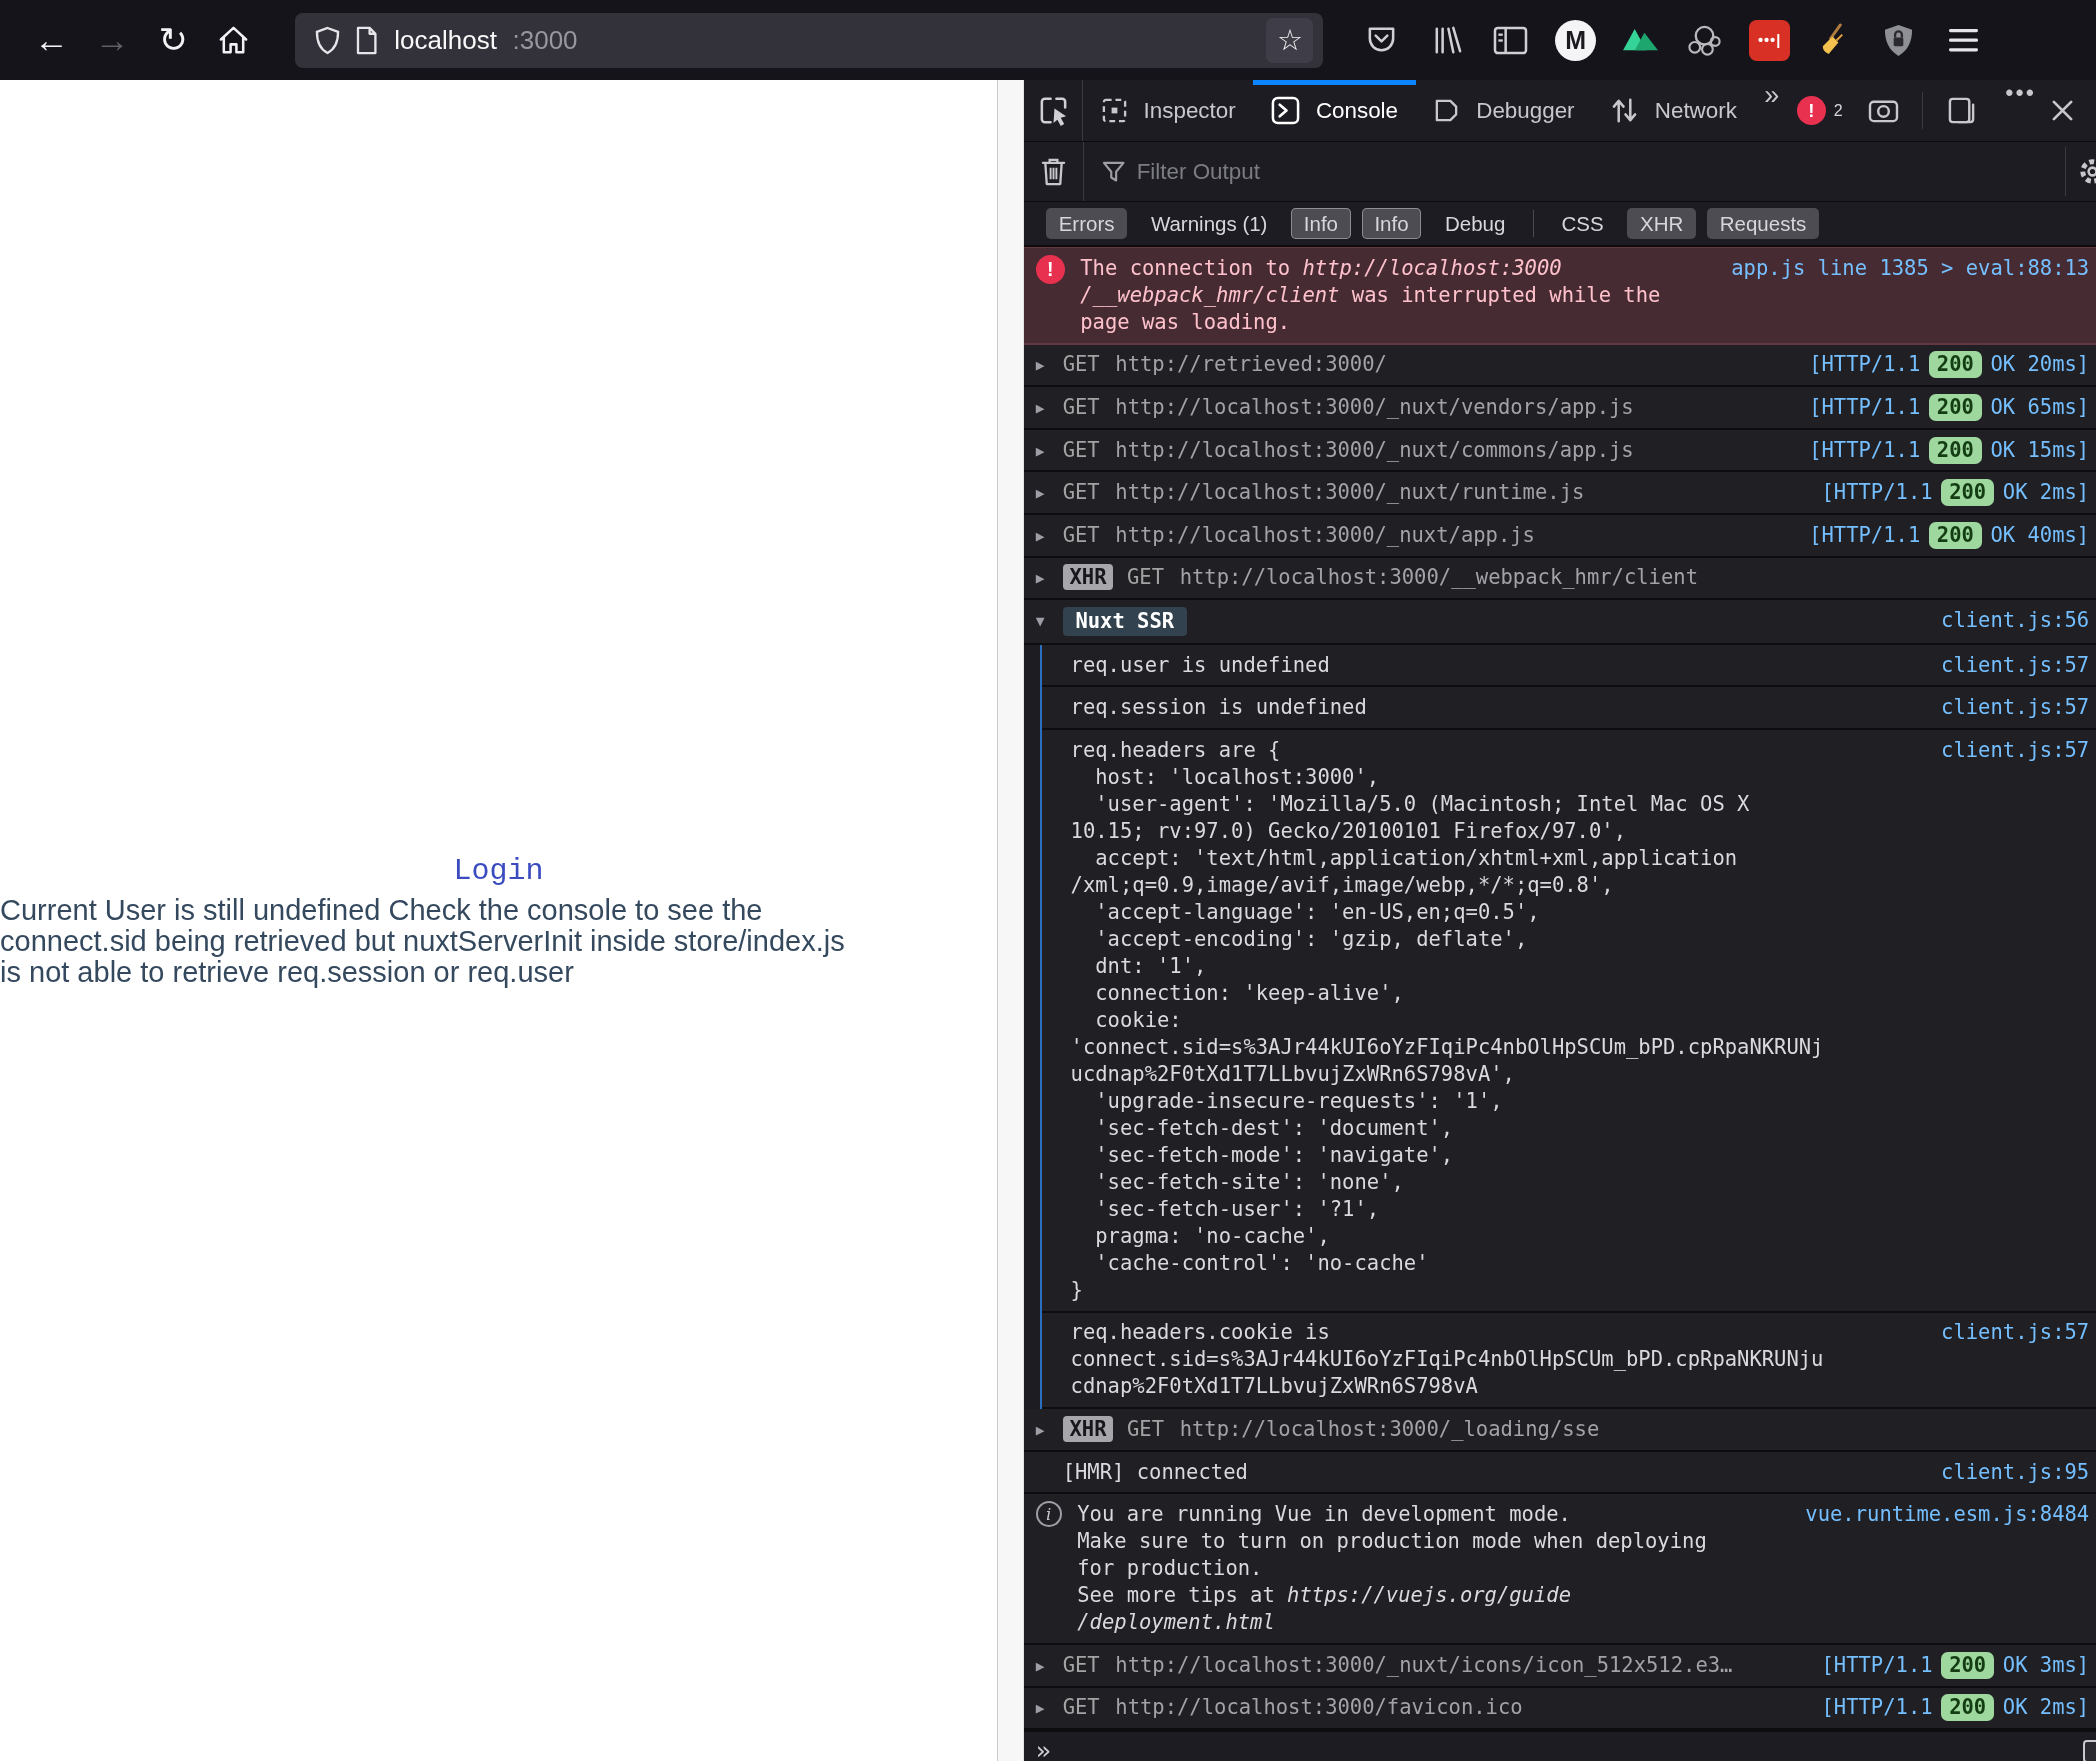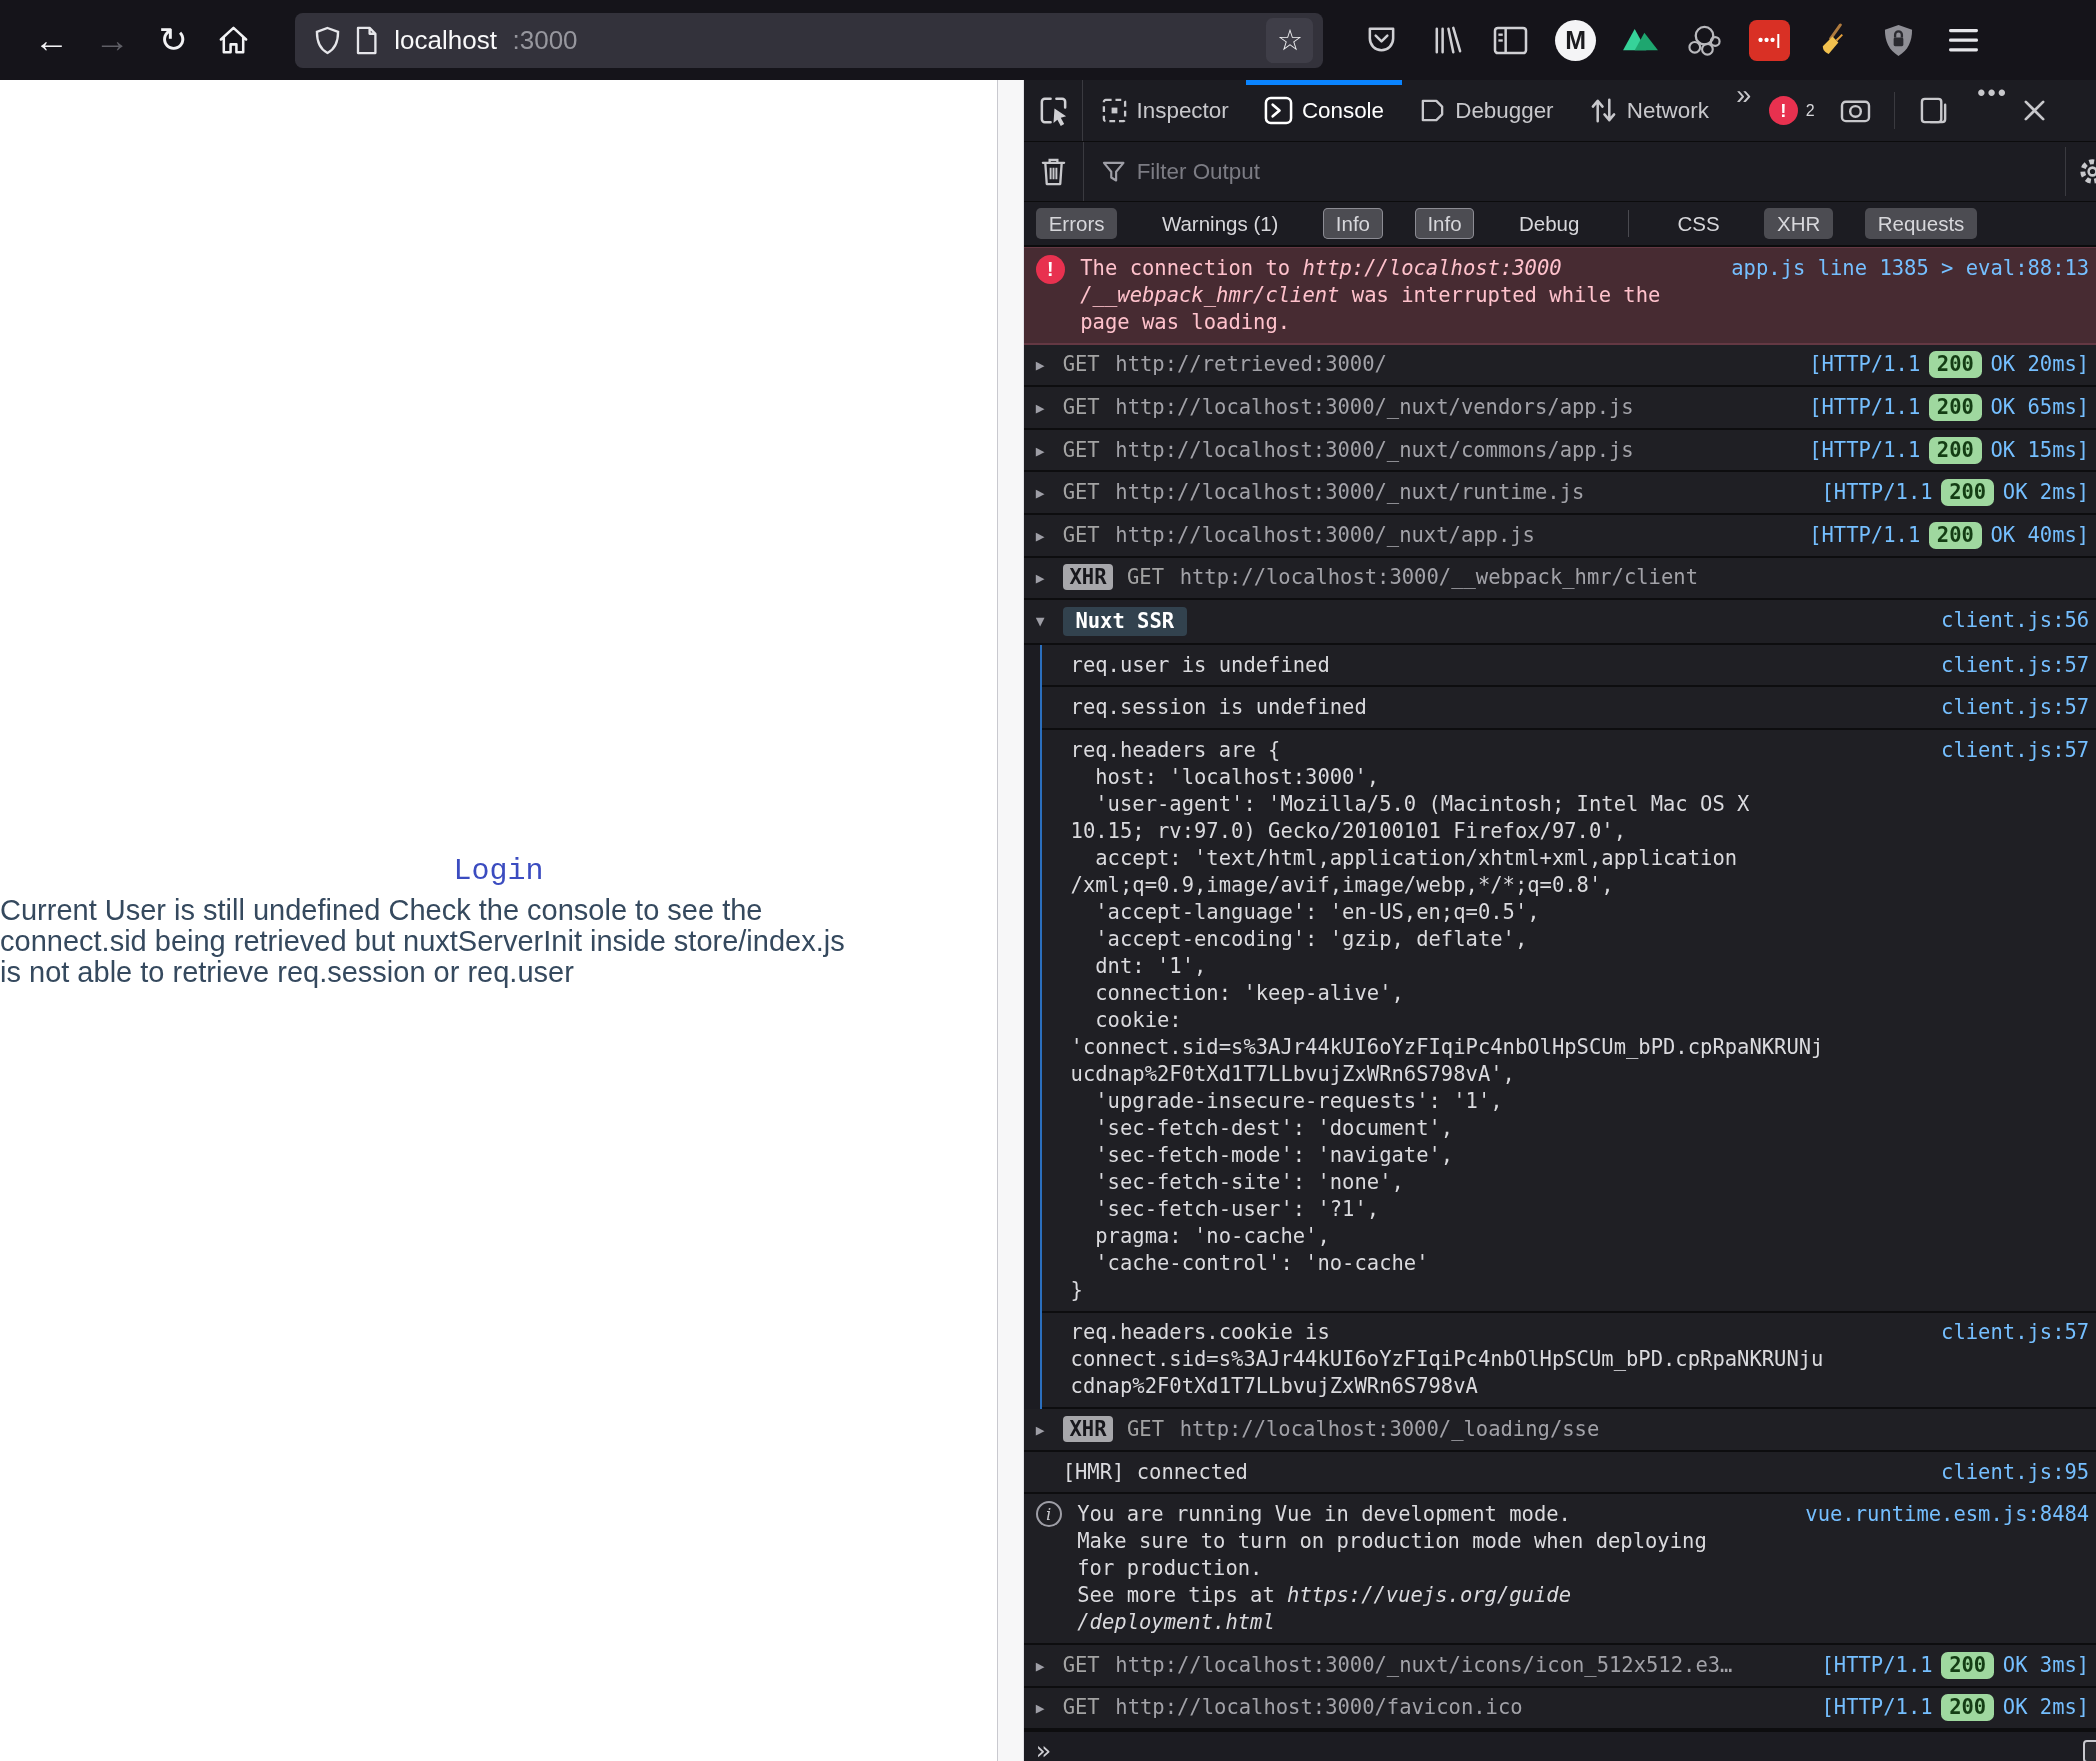--- a/index.html
+++ b/index.html
@@ -31,42 +31,42 @@
            color:#3b4cc0; font-size:30px;font-family:Liberation Mono, monospace; }
   .pagetext { position:absolute; top:815px; left:0; width:1014px; color:#35495e;
               font-size:29px; line-height:31px; white-space:pre-line; }
   .pagescroll { width:27px; background:#f7f7f8; border-left:1px solid #c9c9cf; border-right:1px solid #e2e2e7; }
 
   
   .devtools { flex:1; background:#1c1c22; color:#d7d7db; display:flex; flex-direction:column; overflow:hidden; }
 
   .dt-tabs { height:62px; display:flex; align-items:stretch; border-bottom:1px solid #0c0c0d; position:relative; }
   .pickerbox { width:59px; display:flex; align-items:center; justify-content:center; border-right:1px solid #3a3a40; }
-  .dt-tab { display:flex; align-items:center; gap:9px; padding:0 17.6px; color:#c8c8cc; font-size:22.4px; position:relative; }
+  .dt-tab { display:flex; align-items:center; gap:16px; padding:0 17.6px; color:#c8c8cc; font-size:22.4px; position:relative; }
   .dt-tab.active { color:#ffffff; }
   .dt-tab.active::before { content:""; position:absolute; top:0; left:0; right:0; height:4.9px; background:#0a84ff; }
   .tabicon { display:flex; align-items:center; }
   .chev2 { color:#c8c8cc; font-size:27px; padding:0 9.8px; }
   .errbadge { display:flex; align-items:center; gap:7.8px; padding:0 7.8px; }
   .errcircle { width:29px; height:29px; border-radius:50%; background:#e8314f; color:#fff; font-weight:bold;
                display:flex; align-items:center; justify-content:center; font-size:18.5px; }
   .toolsep { width:1px; background:#3a3a40; margin:11.7px 5.9px; }
   .meat { color:#c8c8cc; font-size:23.4px; letter-spacing:2px; padding:0 9.8px; }
   .closex { margin-right:-13.7px; padding:0 3.9px; display:flex; align-items:center; }
 
   .dt-filter { height:60px; display:flex; align-items:center; border-bottom:1px solid #0c0c0d; }
   .trashbox { width:60px; display:flex; align-items:center; justify-content:center;
               border-right:1px solid #3a3a40; height:100%; }
   .filterwrap { display:flex; align-items:center; gap:11.7px; padding-left:17.6px; flex:1; }
   .filterinput { background:transparent; border:none; outline:none; color:#d7d7db; font-size:22.4px;
                  font-family:"Liberation Sans",sans-serif; width:585px; }
   .filterinput::placeholder { color:#7c7c84; }
   .gearclip { margin-left:auto; margin-right:-11.7px; border-left:1px solid #3a3a40; padding:7.8px 0 7.8px 9.8px; }
 
-  .dt-filterbtns { height:45px; display:flex; align-items:center; gap:32px; padding:0 12px;
+  .dt-filterbtns { height:45px; display:flex; align-items:center; gap:11px; padding:0 22px;
                    border-bottom:2px solid #0c0c0d; font-size:20.5px; }
   .fbtn { padding:3.9px 12.7px; border-radius:4.9px; color:#d7d7db; white-space:nowrap; }
   .fbtn.on { background:#4c4c52; }
   .fbtn.focus { background:#4c4c52; box-shadow:inset 0 0 0 1px #8c8c94; }
   .fsep { width:1px; height:27px; background:#4a4a50; margin:0 3.9px; }
 
   .dt-console { flex:1; display:flex; flex-direction:column; font-family:"DejaVu Sans Mono",monospace;
                 font-size:20.5px; overflow:hidden; }
   .crow { display:flex; align-items:flex-start; padding:6.8px 7.8px 6.8px 11.7px; border-bottom:2px solid #0d0d0f;
           line-height:27px; background:#1f1f24; }

